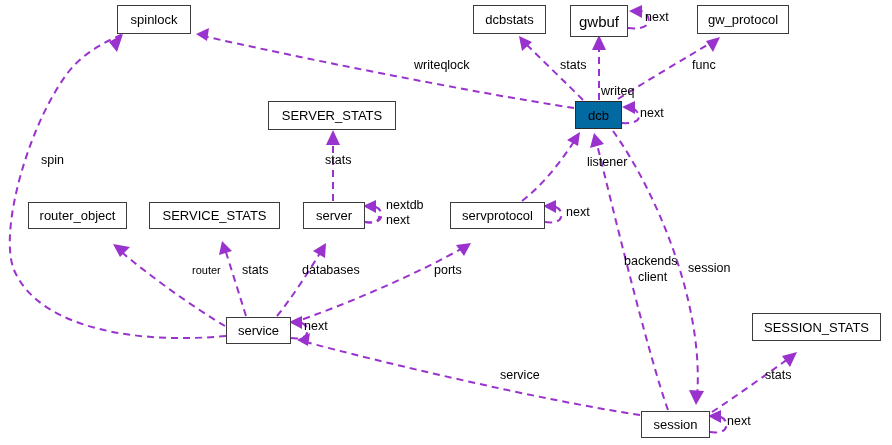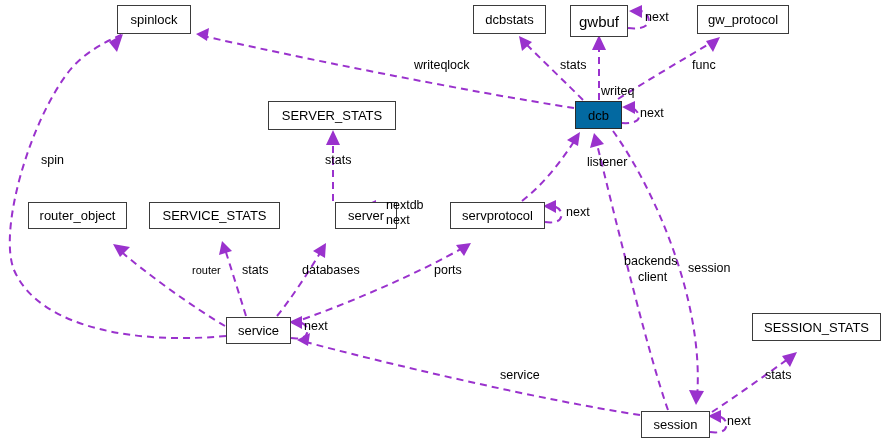--- a/index.html
+++ b/index.html
@@ -200,21 +200,21 @@
   </div>
 
   <div class="node-box" style="left:28px;top:202px;width:99px;height:27px;font-size:13px;">
     <span>router_object</span>
   </div>
 
   <div class="node-box" style="left:149px;top:202px;width:131px;height:27px;font-size:13px;">
     <span>SERVICE_STATS</span>
   </div>
 
-  <div class="node-box" style="left:303px;top:202px;width:62px;height:27px;font-size:13px;margin-left:32px;">
+  <div class="node-box" style="left:303px;top:202px;width:62px;height:27px;font-size:13px;">
     <span>server</span>
   </div>
 
   <div class="node-box" style="left:450px;top:202px;width:95px;height:27px;font-size:13px;">
     <span>servprotocol</span>
   </div>
 
   <div class="node-box" style="left:226px;top:317px;width:65px;height:27px;font-size:13px;">
     <span>service</span>
   </div>

